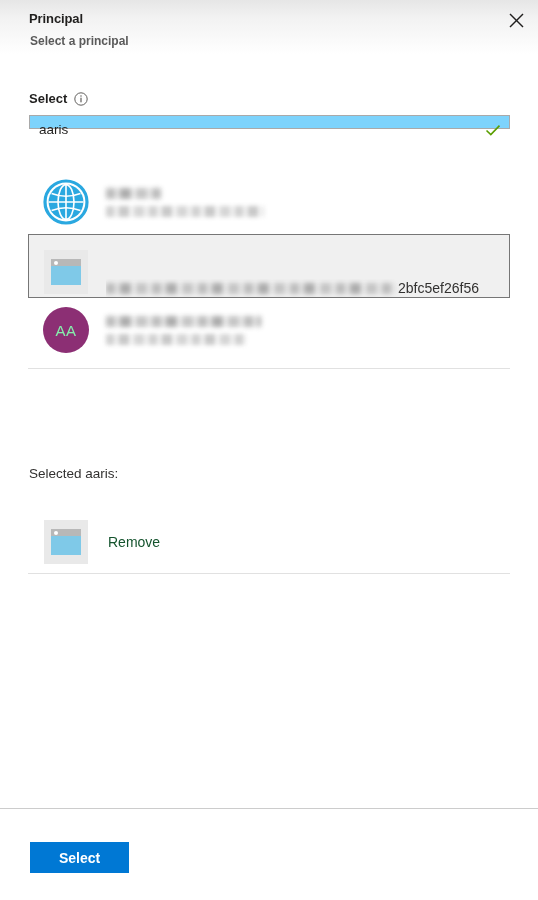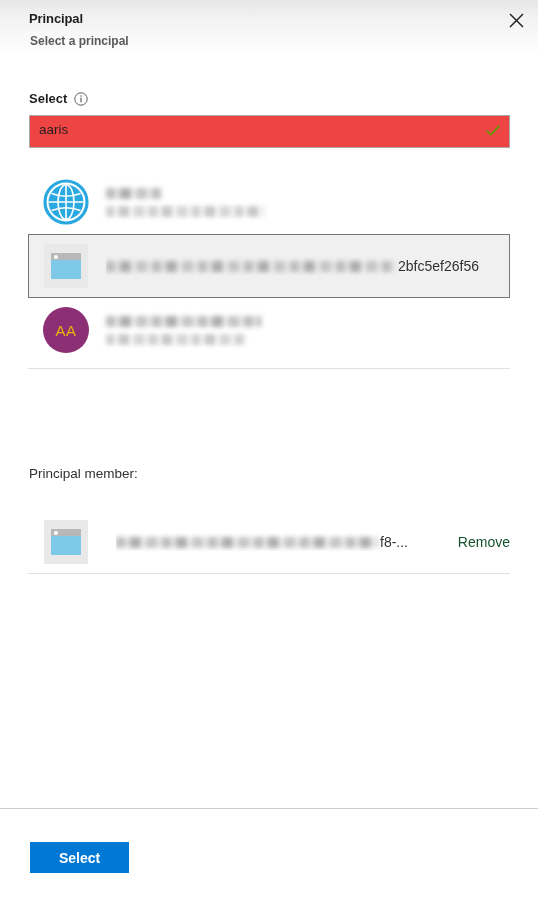--- a/index.html
+++ b/index.html
@@ -72,23 +72,23 @@
   }
   .info-icon {
     width: 14px; height: 14px;
     cursor: pointer;
     display: block;
   }
   .search-box {
     position: absolute;
     left: 29px; top: 115px;
     width: 481px;
-    height: 33px;
+    height: 14px;
     border: 1px solid #a9a9a9;
-    background: #ef4444;
+    background: #7dd3fc;
     box-sizing: border-box;
   }
   .search-input {
     position: absolute;
     left: 9px; top: 0;
     width: 430px; height: 27px;
     border: none;
     outline: none;
     background: transparent;
     font-family: "Liberation Sans", sans-serif;
@@ -114,20 +114,21 @@
     align-items: center;
     height: 64px;
     box-sizing: border-box;
     padding-left: 12px;
     cursor: pointer;
     border: 1px solid transparent;
   }
   .result-row.selected {
     background: #f0f0f0;
     border: 1px solid #767676;
+    align-items: flex-end;
   }
   .row-icon-wrap {
     width: 50px;
     height: 50px;
     flex: 0 0 50px;
     display: flex;
     align-items: center;
     justify-content: center;
   }
   .row-text {
@@ -207,21 +208,21 @@
     left: 10px; top: 10.5px;
     width: 4px; height: 4px;
     background: #ffffff;
     border-radius: 50%;
   }
 
   .avatar {
     width: 46px; height: 46px;
     border-radius: 50%;
     background: #8c2f74;
-    color: #eab308;
+    color: #86efac;
     display: flex;
     align-items: center;
     justify-content: center;
     font-size: 15px;
     letter-spacing: 0.5px;
     font-weight: 400;
   }
 
   .list-divider {
     position: absolute;
@@ -374,33 +375,29 @@
     </div>
     <div class="row-text">
       <span class="redacted" style="width:155px"></span>
       <span class="redacted light" style="width:140px"></span>
     </div>
   </div>
 </div>
 
 <div class="list-divider" style="top:368px"></div>
 
-<div class="selected-label">Principal member:</div>
+<div class="selected-label">Selected aaris:</div>
 
 <div class="selected-member">
   <div class="sm-icon-wrap">
     <span class="app-icon">
       <span class="win"></span>
       <span class="titlebar"></span>
       <span class="dot"></span>
     </span>
   </div>
-  <div class="sm-text">
-    <span class="redacted" style="width:262px"></span>
-    <span class="visible-tail">f8-...</span>
-  </div>
   <a class="remove-link">Remove</a>
 </div>
 
 <div class="list-divider" style="top:573px"></div>
 
 <div class="footer-divider"></div>
 <button class="primary-btn">Select</button>
 
 </body></html>

